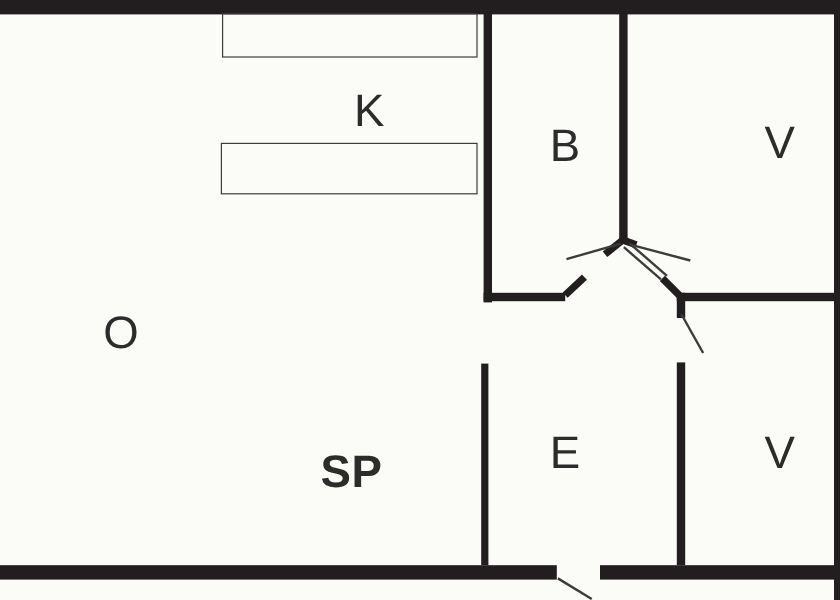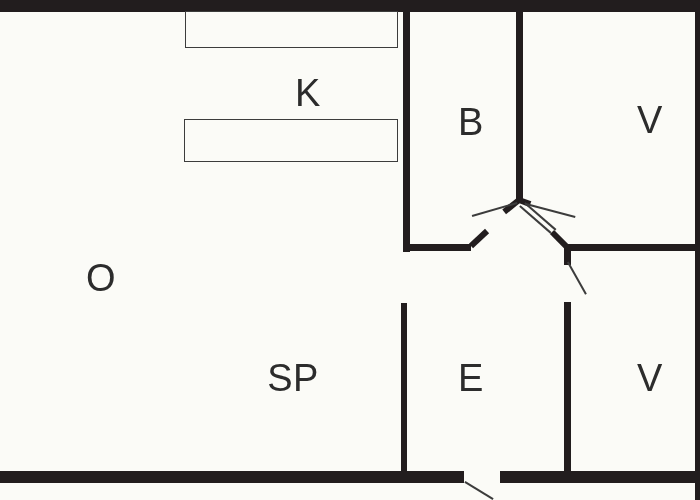--- a/index.html
+++ b/index.html
@@ -76,17 +76,17 @@
       <div class="seg" style="left: 520px; top: 205.2px; width: 41.1096px; height: 1.6px; background: var(--line); transform: rotate(41.0548deg);"></div>
       <div class="seg" style="left: 525px; top: 202.2px; width: 41.1096px; height: 1.6px; background: var(--line); transform: rotate(41.0548deg);"></div>
       <div class="seg" style="left: 568px; top: 261.2px; width: 36.7151px; height: 1.6px; background: var(--line); transform: rotate(60.6422deg);"></div>
       <div class="seg" style="left: 465px; top: 481.2px; width: 32.7567px; height: 1.6px; background: var(--line); transform: rotate(31.2637deg);"></div>
     </div>
   <div id="labels-layer">
       <div class="room-label" style="left: 308px; top: 93px;">K</div>
       <div class="room-label" style="left: 471px; top: 122px;">B</div>
       <div class="room-label" style="left: 650px; top: 120px;">V</div>
       <div class="room-label" style="left: 101px; top: 278px;">O</div>
-      <div class="room-label" style="left: 293px; top: 378px;">SP</div>
+      <div class="room-label" style="left: 293px; top: 394px; font-weight: bold;">SP</div>
       <div class="room-label" style="left: 471px; top: 378px;">E</div>
       <div class="room-label" style="left: 650px; top: 378px;">V</div>
     </div>
 </div>
 
 </body></html>

